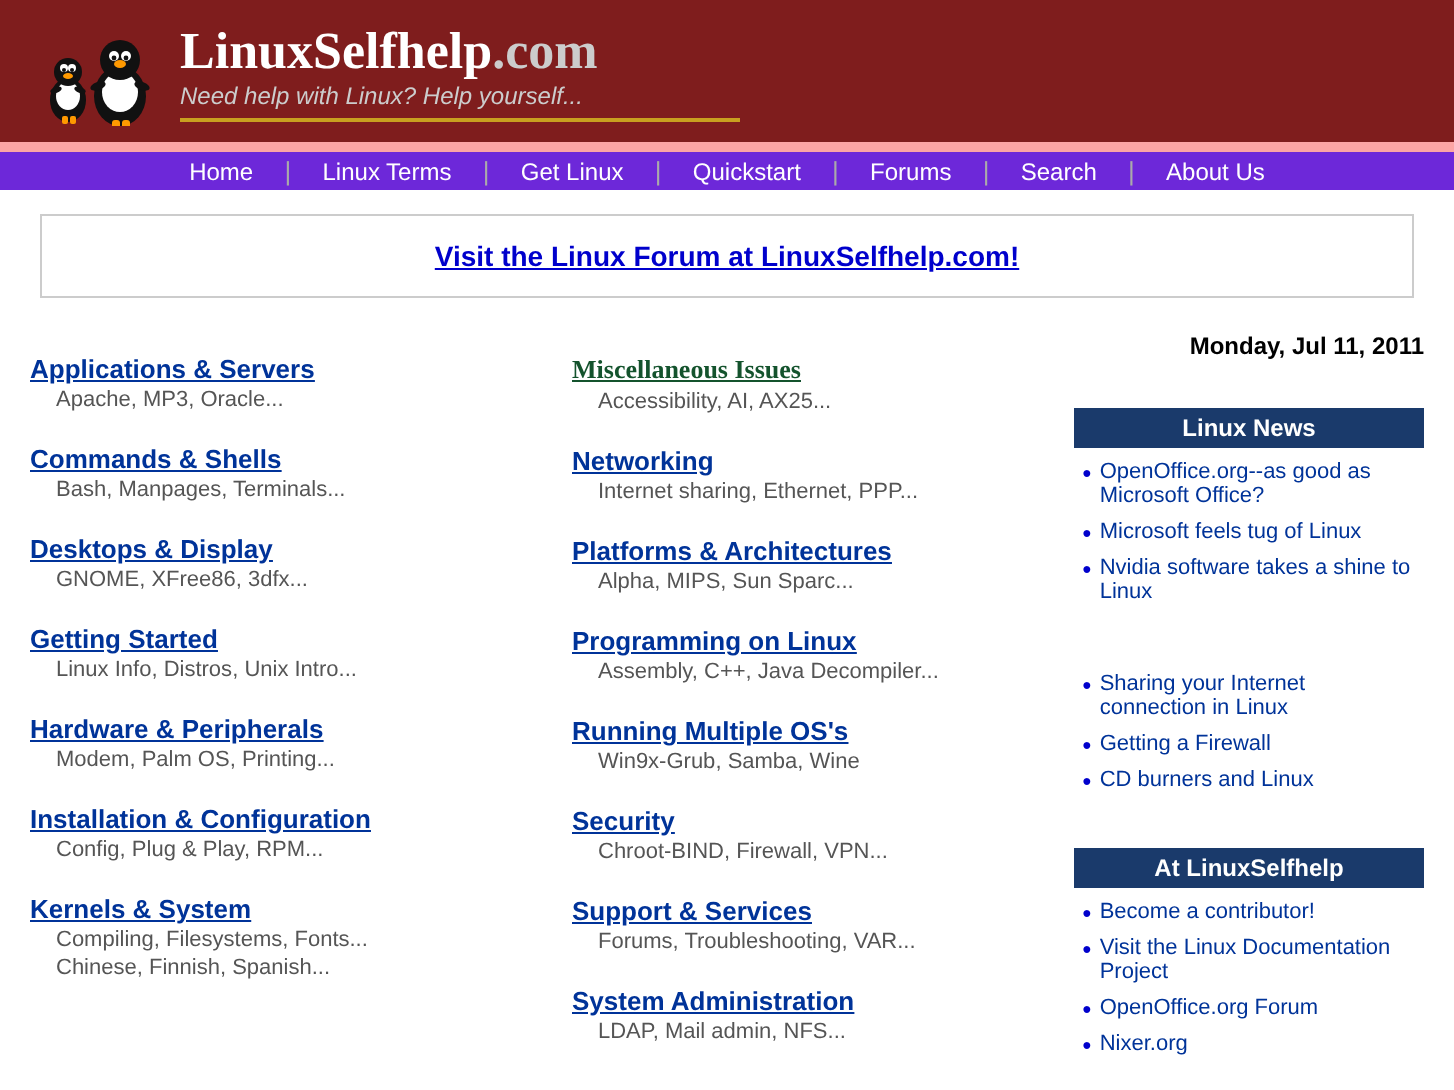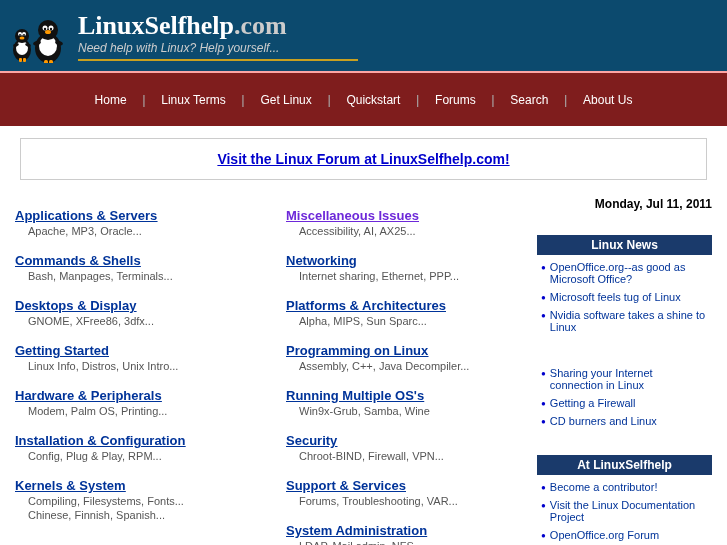--- a/index.html
+++ b/index.html
@@ -1,27 +1,27 @@
 <!DOCTYPE html>
 <html><head>
   <meta charset="utf-8">
   <style>
     * { margin: 0; padding: 0; box-sizing: border-box; }
     body { font-family: Arial, Helvetica, sans-serif; font-size: 13px; background: #fff; width: 727px; }
 
     
-    #header { background: #0c4a6e; display: flex; align-items: center; padding: 8px 8px; }
+    #header { background: #7f1d1d; display: flex; align-items: center; padding: 8px 20px; }
     #header-logo { display: flex; align-items: center; gap: 10px; }
     #header-text h1 { color: #fff; font-size: 26px; font-weight: bold; font-family: Georgia, serif; }
     #header-text h1 span.com { color: #ccc; }
     #header-text p { color: #ccc; font-size: 12px; font-style: italic; }
     #header-text .gold-line { height: 2px; background: #c8a020; margin-top: 4px; width: 280px; }
 
     
-    #navbar { background: #7f1d1d; border-top: 2px solid #fca5a5; padding: 19px 0; text-align: center; }
+    #navbar { background: #6d28d9; border-top: 5px solid #fca5a5; padding: 2px 0; text-align: center; }
     #navbar a { color: #fff; text-decoration: none; font-size: 12px; padding: 0 12px; }
     #navbar .sep { color: #aaa; }
 
     
     #forum-banner { text-align: center; padding: 12px; border: 1px solid #ccc; margin: 12px 20px; }
     #forum-banner a { color: #00c; font-size: 14px; font-weight: bold; text-decoration: underline; }
 
     
     #main { display: flex; padding: 0 15px 15px; gap: 10px; }
     #col-left { flex: 1; padding-right: 10px; }
@@ -125,21 +125,21 @@
       <div class="category-title"><a href="#" style="color: rgb(0, 51, 153);">Hardware &amp; Peripherals</a></div>
       <div class="category-links"><a href="#">Modem</a>, <a href="#">Palm OS</a>, <a href="#">Printing...</a></div>
       <div class="category-title"><a href="#" style="color: rgb(0, 51, 153);">Installation &amp; Configuration</a></div>
       <div class="category-links"><a href="#">Config</a>, <a href="#">Plug &amp; Play</a>, <a href="#">RPM...</a></div>
       <div class="category-title"><a href="#" style="color: rgb(0, 51, 153);">Kernels &amp; System</a></div>
       <div class="category-links"><a href="#">Compiling</a>, <a href="#">Filesystems</a>, <a href="#">Fonts...</a></div>
       <div class="category-links"><a href="#">Chinese</a>, <a href="#">Finnish</a>, <a href="#">Spanish...</a></div>
     </div>
 
   <div id="col-right">
-  <div class="category-title"><a href="#" style="color: #6d28d9;">Miscellaneous Issues</a></div>
+  <div class="category-title"><a href="#" style="color: #14532d; font-family: Liberation Serif, serif;">Miscellaneous Issues</a></div>
       <div class="category-links"><a href="#">Accessibility</a>, <a href="#">AI</a>, <a href="#">AX25...</a></div>
       <div class="category-title"><a href="#" style="color: rgb(0, 51, 153);">Networking</a></div>
       <div class="category-links"><a href="#">Internet sharing</a>, <a href="#">Ethernet</a>, <a href="#">PPP...</a></div>
       <div class="category-title"><a href="#" style="color: rgb(0, 51, 153);">Platforms &amp; Architectures</a></div>
       <div class="category-links"><a href="#">Alpha</a>, <a href="#">MIPS</a>, <a href="#">Sun Sparc...</a></div>
       <div class="category-title"><a href="#" style="color: rgb(0, 51, 153);">Programming on Linux</a></div>
       <div class="category-links"><a href="#">Assembly</a>, <a href="#">C++</a>, <a href="#">Java Decompiler...</a></div>
       <div class="category-title"><a href="#" style="color: rgb(0, 51, 153);">Running Multiple OS's</a></div>
       <div class="category-links"><a href="#">Win9x-Grub</a>, <a href="#">Samba</a>, <a href="#">Wine</a></div>
       <div class="category-title"><a href="#" style="color: rgb(0, 51, 153);">Security</a></div>

